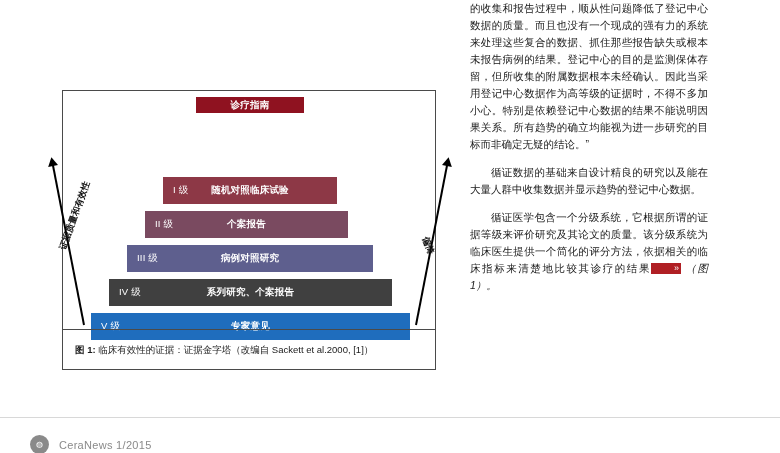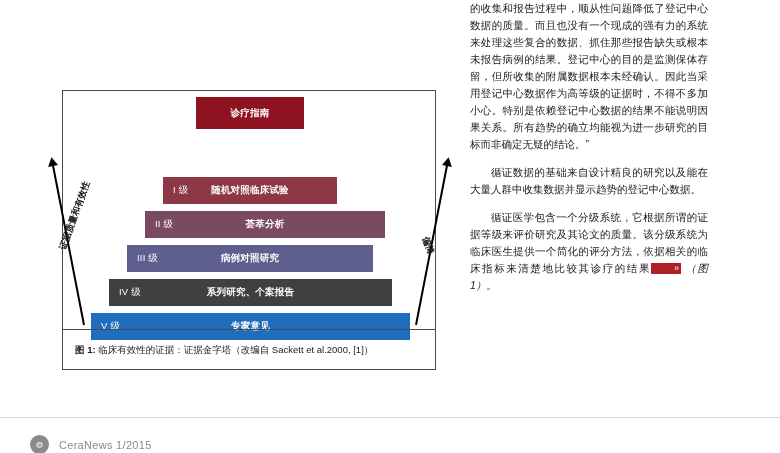--- a/index.html
+++ b/index.html
@@ -56,24 +56,24 @@
     line-height: 1.35;
   }
   .bar .lvl {
     position: absolute;
     left: 10px;
     font-weight: normal;
     font-size: 9.5px;
   }
 
   
-  .bar.b-guide { left: 133px; top: 6px;   width: 108px; height: 32px; background: #8f1220; }
+  .bar.b-guide { left: 133px; top: 6px;   width: 108px; height: 16px; background: #8f1220; }
   .bar.b-syst  { left: 118px; top: 40px;  width: 138px; height: 39px; background: #9b1b29; }
   .bar.b-l1    { left: 100px; top: 86px;  width: 174px; height: 27px; background: #8d3846; }
-  .bar.b-l2    { left: 82px;  top: 120px; width: 240px; height: 27px; background: #7a4a60; }
+  .bar.b-l2    { left: 82px;  top: 120px; width: 203px; height: 27px; background: #7a4a60; }
   .bar.b-l3    { left: 64px;  top: 154px; width: 246px; height: 27px; background: #5e5f8e; }
   .bar.b-l4    { left: 46px;  top: 188px; width: 283px; height: 27px; background: #404040; }
   .bar.b-l5    { left: 28px;  top: 222px; width: 319px; height: 27px; background: #1f6dbd; }
 
   
   .arrow-left {
     position: absolute;
     left: 20px; top: 70px;
     width: 2px; height: 164px;
     background: #000;
@@ -205,21 +205,21 @@
       </div>
 
 
       <div class="bar b-l1">
         <span class="lvl">I 级</span>
         <span>随机对照临床试验</span>
       </div>
 
       <div class="bar b-l2">
         <span class="lvl">II 级</span>
-        <span>荟萃分析</span>
+        <span>个案报告</span>
       </div>
 
       <div class="bar b-l3">
         <span class="lvl">III 级</span>
         <span>病例对照研究</span>
       </div>
 
       <div class="bar b-l4">
         <span class="lvl">IV 级</span>
         <span>系列研究、个案报告</span>

